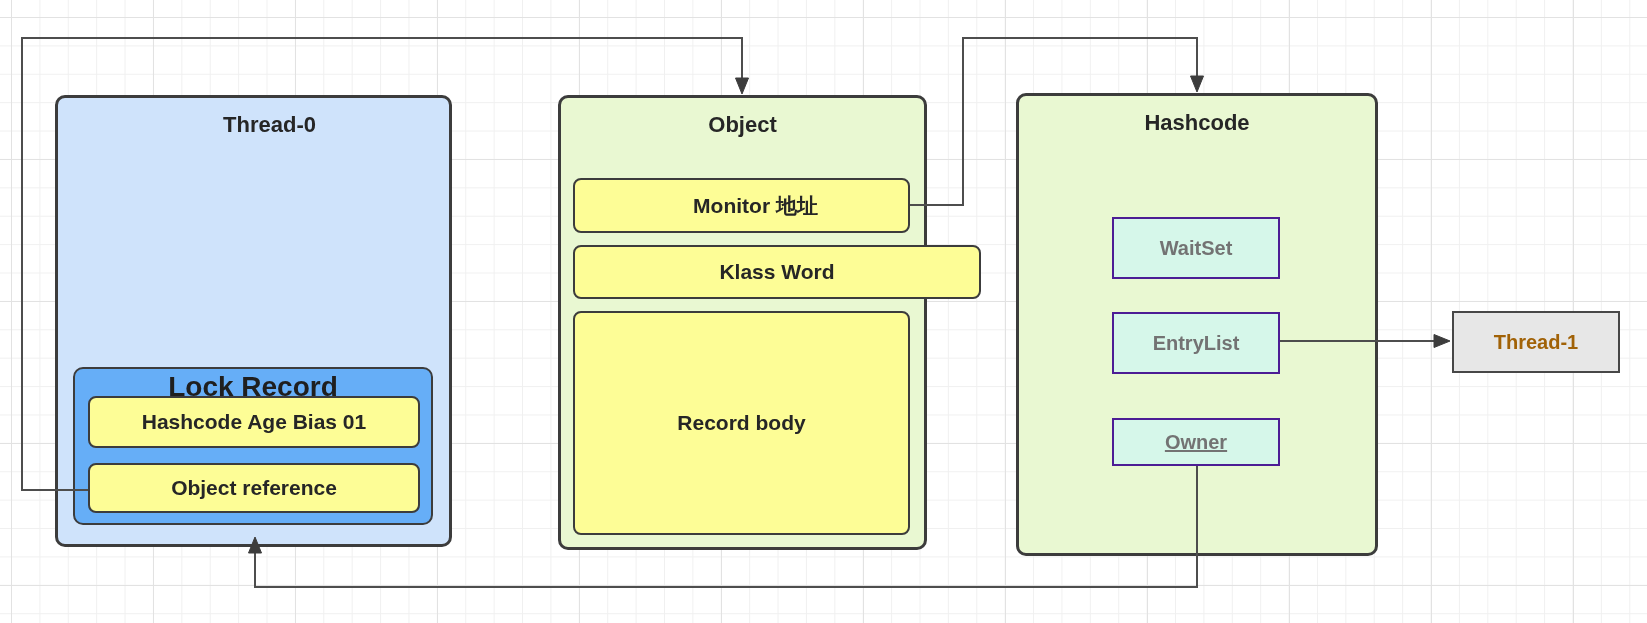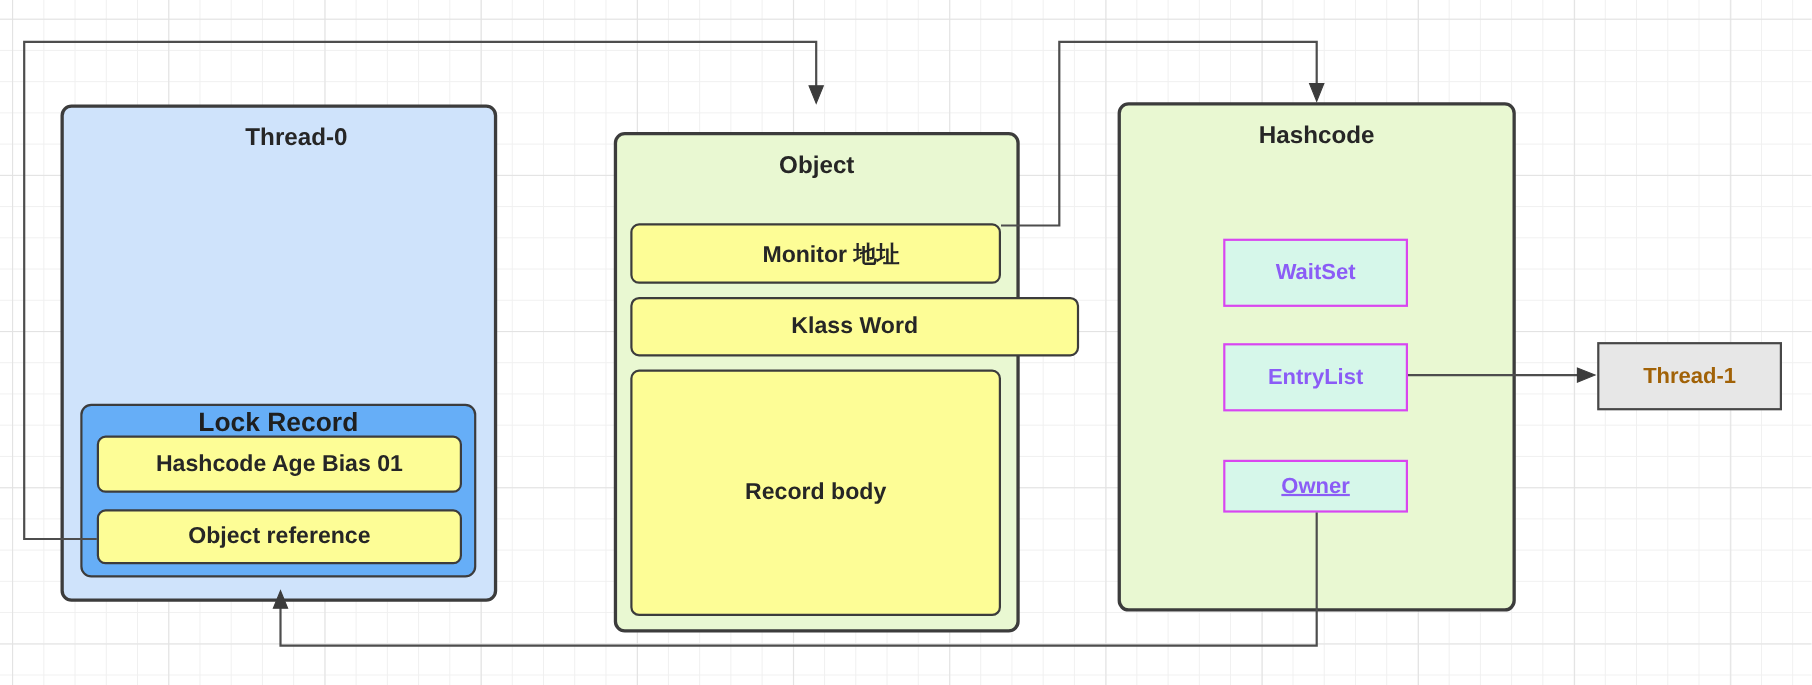--- a/index.html
+++ b/index.html
@@ -33,42 +33,42 @@
     color: #262626;
   }
   .thread0 { left: 55px; top: 95px; width: 397px; height: 452px; background: #cfe3fb; padding-left: 32px; }
   .lock-record {
     position: absolute; box-sizing: border-box;
     left: 15px; top: 269px; width: 360px; height: 158px;
     background: #66aef7;
     border: 2.5px solid #3c3c3c; border-radius: 10px;
   }
   .lock-record-title {
-    text-align: center; font-weight: bold; font-size: 24px; margin-top: 2px; color: #1f1f1f;
+    text-align: center; font-weight: bold; font-size: 28px; margin-top: 2px; color: #1f1f1f;
   }
   .yellow-box {
     position: absolute; box-sizing: border-box;
     background: #fdfd96;
     border: 2px solid #3c3c3c; border-radius: 8px;
     display: flex; align-items: center; justify-content: center;
     font-weight: bold; font-size: 21px; color: #262626;
   }
   .lr-row1 { left: 13px; top: 27px; width: 332px; height: 52px; }
   .lr-row2 { left: 13px; top: 94px; width: 332px; height: 50px; }
-  .object { left: 558px; top: 95px; width: 369px; height: 455px; background: #e9f8d2; margin-top: 25px; }
+  .object { left: 558px; top: 95px; width: 369px; height: 455px; background: #e9f8d2; }
   .obj-row1 { left: 12px; top: 80px;  width: 337px; height: 55px; padding-left: 28px; }
   .obj-row2 { left: 12px; top: 147px; width: 408px; height: 54px; }
   .obj-row3 { left: 12px; top: 213px; width: 337px; height: 224px; }
   .monitor { left: 1016px; top: 93px; width: 362px; height: 463px; background: #e9f8d2; }
   .cyan-box {
     position: absolute; box-sizing: border-box;
     background: #d6f7ea;
-    border: 2px solid #d946ef;
+    border: 2px solid #4c1d95;
     display: flex; align-items: center; justify-content: center;
-    font-weight: bold; font-size: 20px; color: #8b5cf6;
+    font-weight: bold; font-size: 20px; color: #737373;
   }
   .mon-item1 { left: 93px; top: 121px; width: 168px; height: 62px; }
   .mon-item2 { left: 93px; top: 216px; width: 168px; height: 62px; }
   .mon-item3 { left: 93px; top: 322px; width: 168px; height: 48px; text-decoration: underline; }
   .thread1 {
     position: absolute; box-sizing: border-box;
     left: 1452px; top: 311px; width: 168px; height: 62px;
     background: #e7e7e7;
     border: 2px solid #474747;
     display: flex; align-items: center; justify-content: center;

